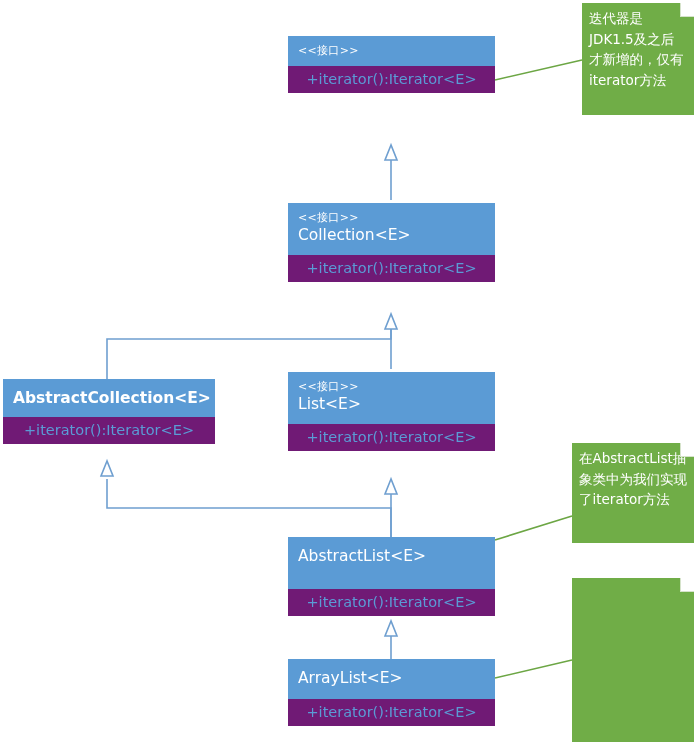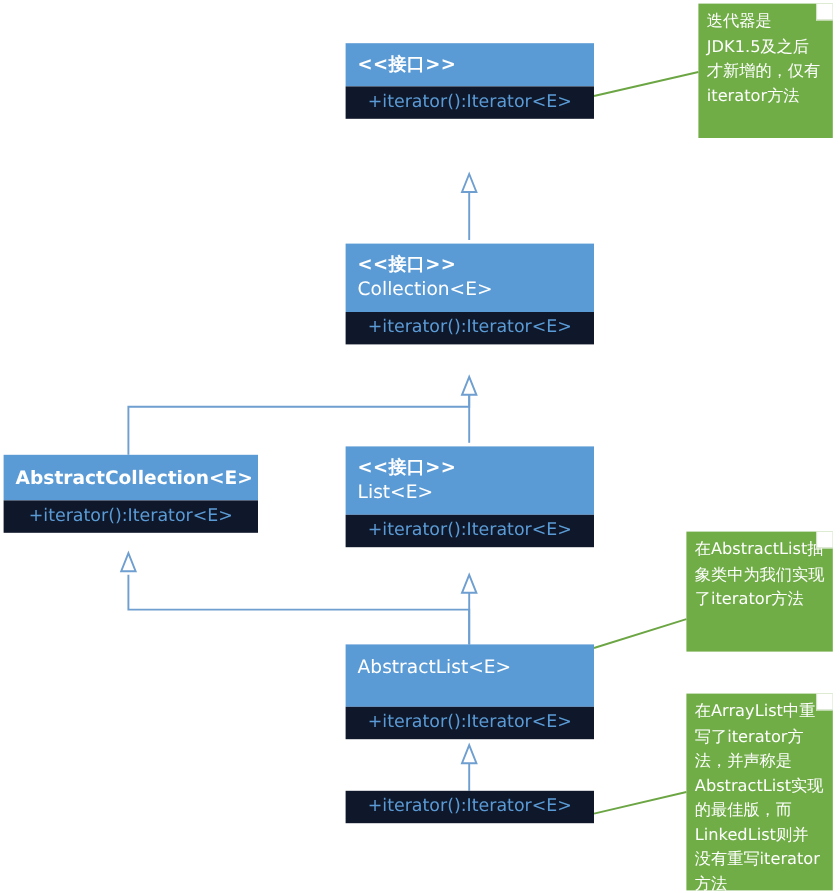--- a/index.html
+++ b/index.html
@@ -26,31 +26,30 @@
     box-sizing: border-box;
   }
   .uml-header {
     background: #5B9BD5;
     color: #ffffff;
     box-sizing: border-box;
     padding: 7px 10px 8px 10px;
     line-height: 1.38;
   }
   .uml-stereotype {
-    font-size: 15px;
+    font-size: 11px;
     letter-spacing: 0.3px;
     white-space: nowrap;
-    font-weight: bold;
   }
   .uml-title {
     font-size: 15.5px;
     white-space: nowrap;
   }
   .uml-methods {
-    background: #0f172a;
+    background: #701a75;
     color: #5B9BD5;
     font-size: 14.5px;
     text-align: center;
     box-sizing: border-box;
     padding: 5px 4px 6px 4px;
     white-space: nowrap;
   }
   
   .note-box {
     position: absolute;
@@ -170,31 +169,33 @@
   </div>
 
   <div class="uml-box" style="left:288px; top:537px; width:207px;">
     <div class="uml-header" style="padding-top:9px; padding-bottom:22px;">
       <div class="uml-title">AbstractList&lt;E&gt;</div>
     </div>
     <div class="uml-methods">+iterator():Iterator&lt;E&gt;</div>
   </div>
 
   <div class="uml-box" style="left:288px; top:659px; width:207px;">
+    <div class="uml-header" style="padding-top:9px; padding-bottom:10px;">
+      <div class="uml-title">ArrayList&lt;E&gt;</div>
+    </div>
     <div class="uml-methods">+iterator():Iterator&lt;E&gt;</div>
   </div>
 
   <div class="note-box" style="left:582px; top:3px; width:112px; height:112px;">
     <span>迭代器是JDK1.5及之后才新增的，仅有iterator方法</span>
     <span class="note-fold"></span>
   </div>
 
   <div class="note-box" style="left:572px; top:443px; width:122px; height:100px;">
     <span>在AbstractList抽象类中为我们实现了iterator方法</span>
     <span class="note-fold"></span>
   </div>
 
   <div class="note-box" style="left:572px; top:578px; width:122px; height:164px;">
-    <span>在ArrayList中重写了iterator方法，并声称是AbstractList实现的最佳版，而LinkedList则并没有重写iterator方法</span>
     <span class="note-fold"></span>
   </div>
 
 </div>
 
 </body></html>

